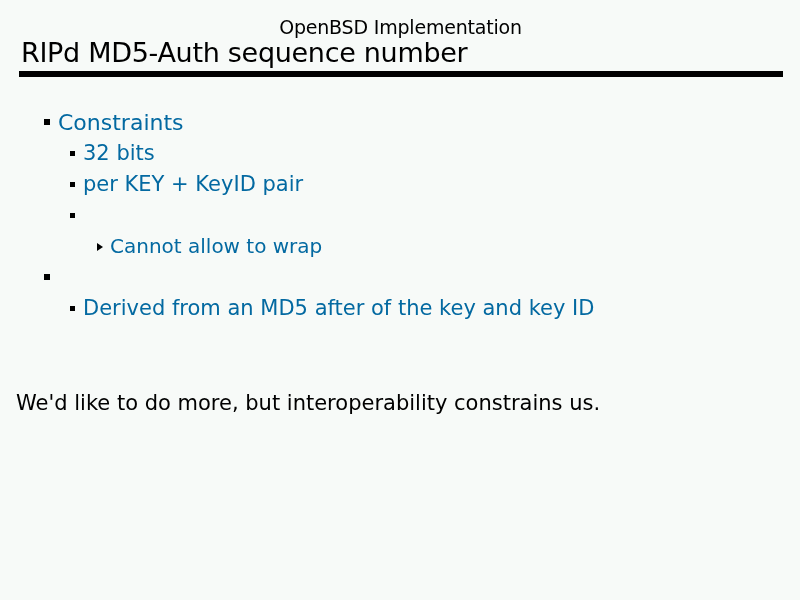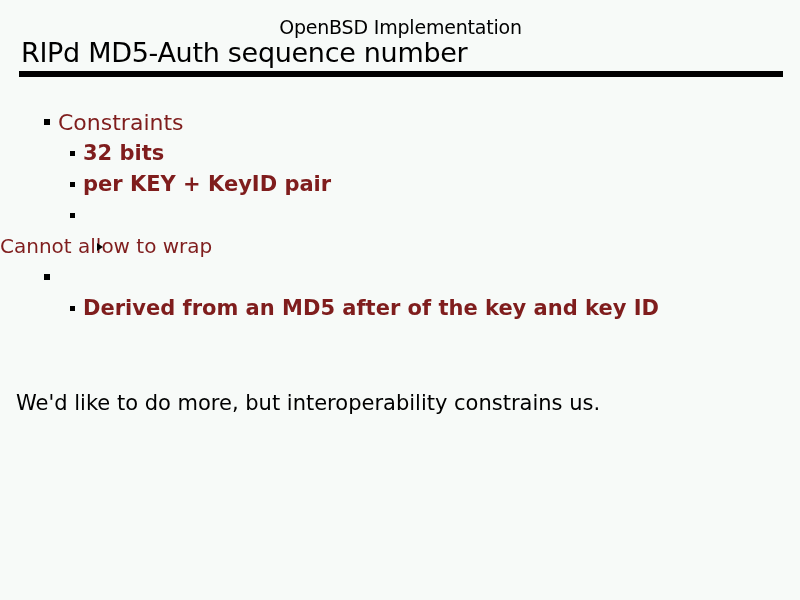--- a/index.html
+++ b/index.html
@@ -65,21 +65,21 @@
     width: 800px;
     list-style: none;
     margin: 0;
     padding: 0;
   }
 
   .bullet-row {
     position: relative;
     display: block;
     white-space: nowrap;
-    color: #7f1d1d;
+    color: #0369a1;
   }
 
   .bullet-mark {
     position: absolute;
     display: inline-block;
     color: #000;
   }
 
   .bullet-text {
     display: inline-block;
@@ -99,35 +99,35 @@
     height: 6px;
     background: #000;
   }
 
   
   .lvl2 {
     height: 31px;
     font-size: 21px;
     line-height: 31px;
     padding-left: 83px;
-    font-weight: bold;
   }
   .lvl2 .bullet-mark {
     left: 70px;
     top: 13px;
     width: 5px;
     height: 5px;
     background: #000;
   }
 
   
   .lvl3 {
     height: 31px;
     font-size: 20px;
     line-height: 31px;
+    padding-left: 110px;
   }
   .lvl3 .bullet-mark {
     left: 97px;
     top: 12px;
     width: 0;
     height: 0;
     border-top: 4px solid transparent;
     border-bottom: 4px solid transparent;
     border-left: 6px solid #000;
     background: transparent;

